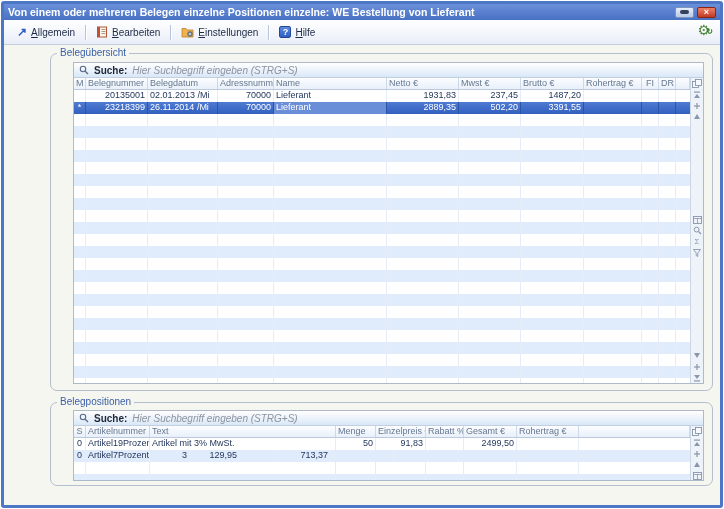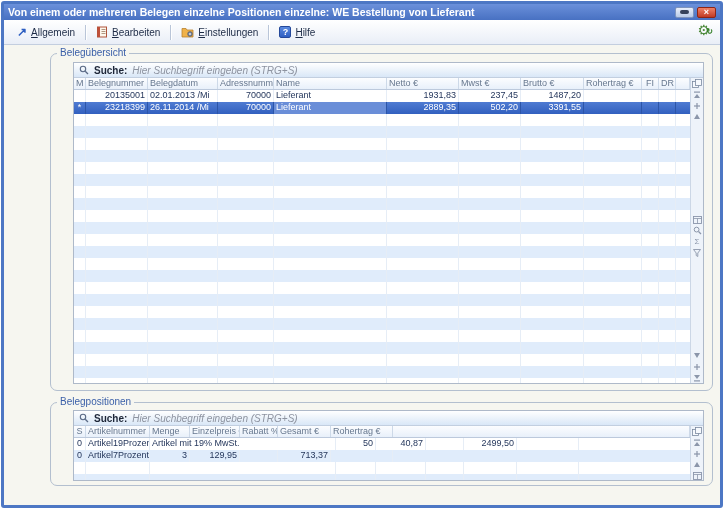--- a/index.html
+++ b/index.html
@@ -589,34 +589,35 @@
               <line x1="6.2" y1="6.2" x2="9" y2="9" stroke="#5b6b86" stroke-width="1.3"></line>
             </svg>
             <span class="search-label">Suche:</span>
             <span class="search-ph">Hier Suchbegriff eingeben (STRG+S)</span>
           </div>
 
           <div class="gridwrap">
             <div class="g-head">
               <span class="g-cell ctr" style="width:12px">S</span>
               <span class="g-cell" style="width:64px">Artikelnummer</span>
+              <span class="g-cell" style="width:186px">Text</span>
               <span class="g-cell" style="width:40px">Menge</span>
               <span class="g-cell" style="width:50px">Einzelpreis €</span>
               <span class="g-cell" style="width:38px">Rabatt %</span>
               <span class="g-cell" style="width:53px">Gesamt €</span>
               <span class="g-cell" style="width:62px">Rohertrag €</span>
               <span class="g-cell g-fill"></span>
             </div>
 
             <div class="g-row r-white">
               <span class="g-cell ctr" style="width:12px">0</span>
               <span class="g-cell" style="width:64px">Artikel19Prozent</span>
-              <span class="g-cell" style="width:186px">Artikel mit 19% MwSt.</span>
+              <span class="g-cell" style="width:186px">Artikel mit 3% MwSt.</span>
               <span class="g-cell num" style="width:40px">50</span>
-              <span class="g-cell num" style="width:50px">40,87</span>
+              <span class="g-cell num" style="width:50px">91,83</span>
               <span class="g-cell num" style="width:38px"></span>
               <span class="g-cell num" style="width:53px">2499,50</span>
               <span class="g-cell num" style="width:62px"></span>
               <span class="g-cell g-fill"></span>
             </div>
 
             <div class="g-row r-blue">
               <span class="g-cell ctr" style="width:12px">0</span>
               <span class="g-cell" style="width:64px">Artikel7Prozent</span>
               <span class="g-cell num" style="width:40px">3</span>

